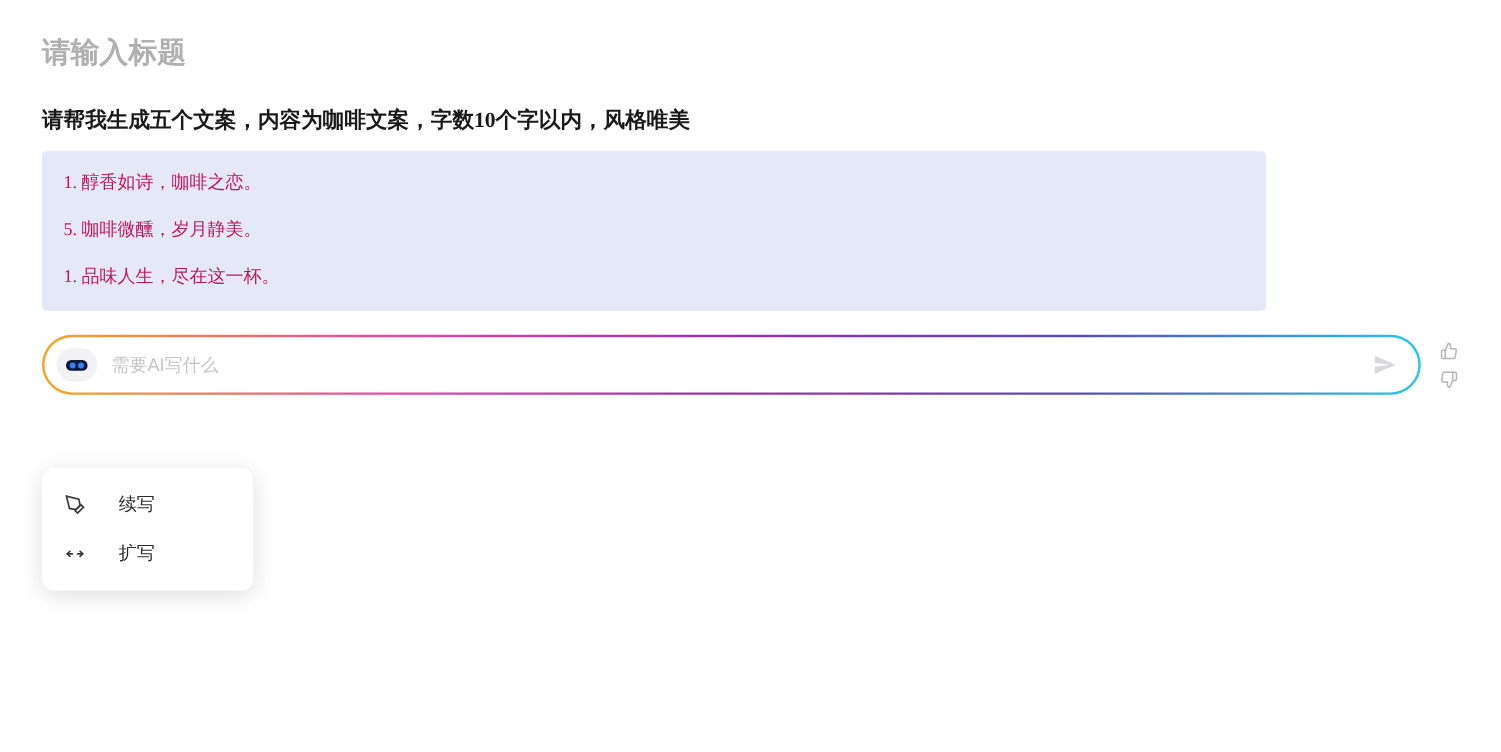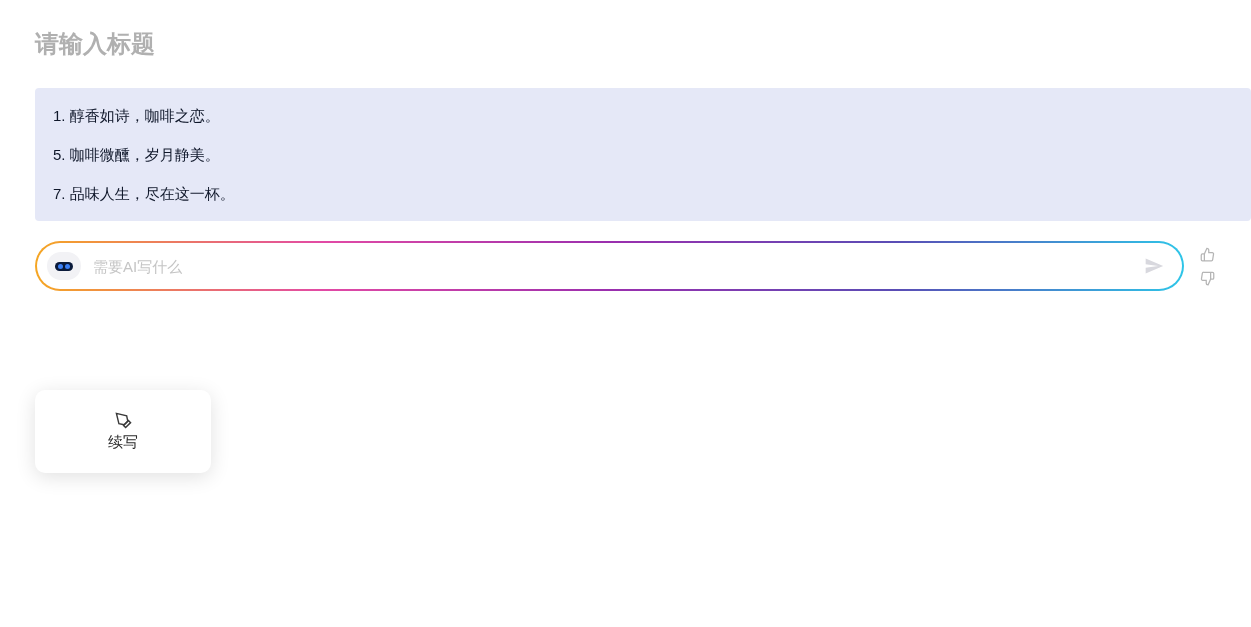--- a/index.html
+++ b/index.html
@@ -22,31 +22,32 @@
       margin-bottom: 28px;
       margin-top: 8px;
     }
     .prompt-text {
       font-size: 18px;
       font-weight: 700;
       color: #1a1a1a;
       margin-bottom: 14px;
     }
     .content-wrap {
-      width: 1216px;
+      width: 1020px;
+      font-family: Liberation Serif, serif;
     }
     .response-box {
       background: #e5e8f7;
       border-radius: 4px;
       padding: 14px 18px;
       margin-bottom: 20px;
     }
     .response-item {
       font-size: 15px;
-      color: #0f172a;
+      color: #be185d;
       line-height: 1.8;
       margin-bottom: 12px;
     }
     .response-item:last-child {
       margin-bottom: 0;
     }
     .input-area {
       display: flex;
       align-items: center;
       gap: 14px;
@@ -140,23 +141,22 @@
       background: #ffffff;
       border-radius: 10px;
       box-shadow: 0 4px 20px rgba(0,0,0,0.12);
       padding: 10px 0;
     }
     .menu-item {
       display: flex;
       align-items: center;
       padding: 11px 18px;
       cursor: pointer;
-      gap: 4px;
+      gap: 28px;
       position: relative;
-      flex-direction: column;
     }
     .menu-icon {
       width: 18px;
       height: 18px;
       display: flex;
       align-items: center;
       justify-content: center;
       color: #3a3a3a;
       flex-shrink: 0;
     }
@@ -169,25 +169,26 @@
       right: 14px;
       color: #b0b0b0;
     }
   </style>
 </head>
 <body>
 
 <div class="content-wrap">
   <div class="title-placeholder">请输入标题</div>
 
+  <div class="prompt-text">请帮我生成五个文案，内容为咖啡文案，字数10个字以内，风格唯美</div>
 
   <div class="response-box">
     <div class="response-item">1. 醇香如诗，咖啡之恋。</div>
     <div class="response-item">5. 咖啡微醺，岁月静美。</div>
-    <div class="response-item">7. 品味人生，尽在这一杯。</div>
+    <div class="response-item">1. 品味人生，尽在这一杯。</div>
   </div>
 </div>
 
 <div class="input-area">
   <div class="input-container">
     <div class="input-inner">
       <div class="avatar">
         <div class="avatar-eyes">
           <div class="avatar-eye"></div>
           <div class="avatar-eye"></div>
@@ -218,13 +219,24 @@
 <div class="action-menu">
   <div class="menu-item">
     <span class="menu-icon">
       <svg width="17" height="17" viewBox="0 0 24 24" fill="none" stroke="#3a3a3a" stroke-width="2">
         <path d="M12 19l7-7 3 3-7 7-3-3z"></path>
         <path d="M18 13l-1.5-7.5L2 2l3.5 14.5L13 18l5-5z"></path>
       </svg>
     </span>
     <span class="menu-label">续写</span>
   </div>
+  <div class="menu-item">
+    <span class="menu-icon">
+      <svg width="17" height="17" viewBox="0 0 24 24" fill="none" stroke="#3a3a3a" stroke-width="2" stroke-linecap="round">
+        <line x1="3" y1="12" x2="9" y2="12"></line>
+        <line x1="15" y1="12" x2="21" y2="12"></line>
+        <polyline points="6 9 3 12 6 15"></polyline>
+        <polyline points="18 9 21 12 18 15"></polyline>
+      </svg>
+    </span>
+    <span class="menu-label">扩写</span>
+  </div>
 </div>
 
 </body></html>

